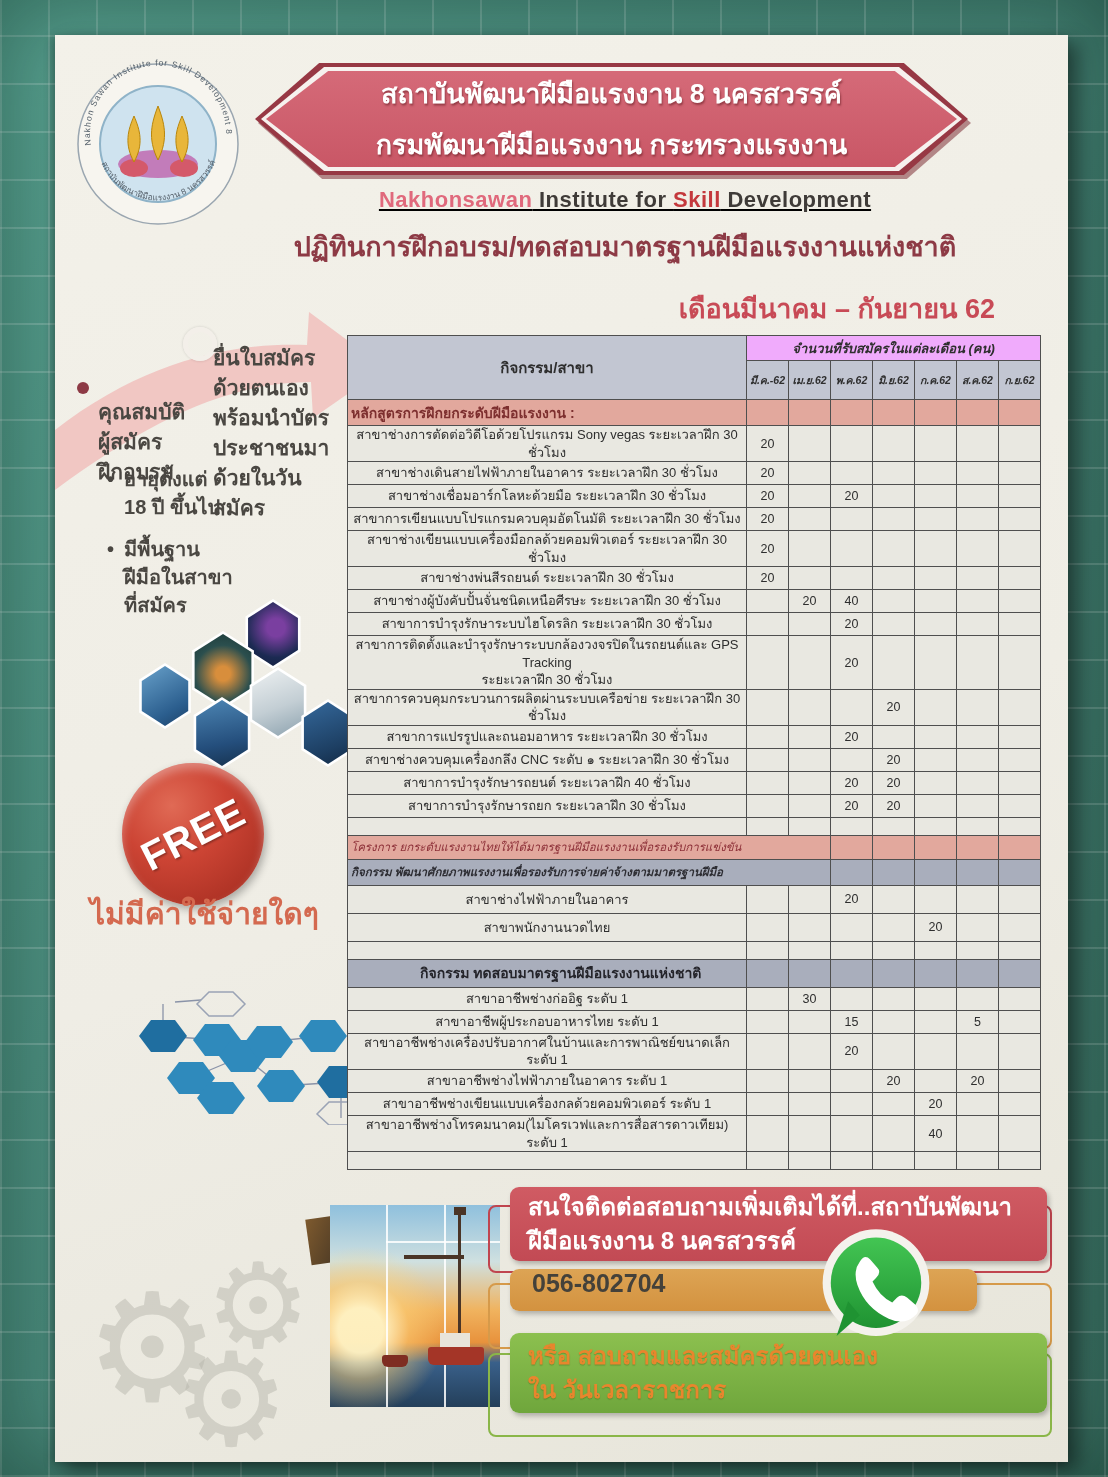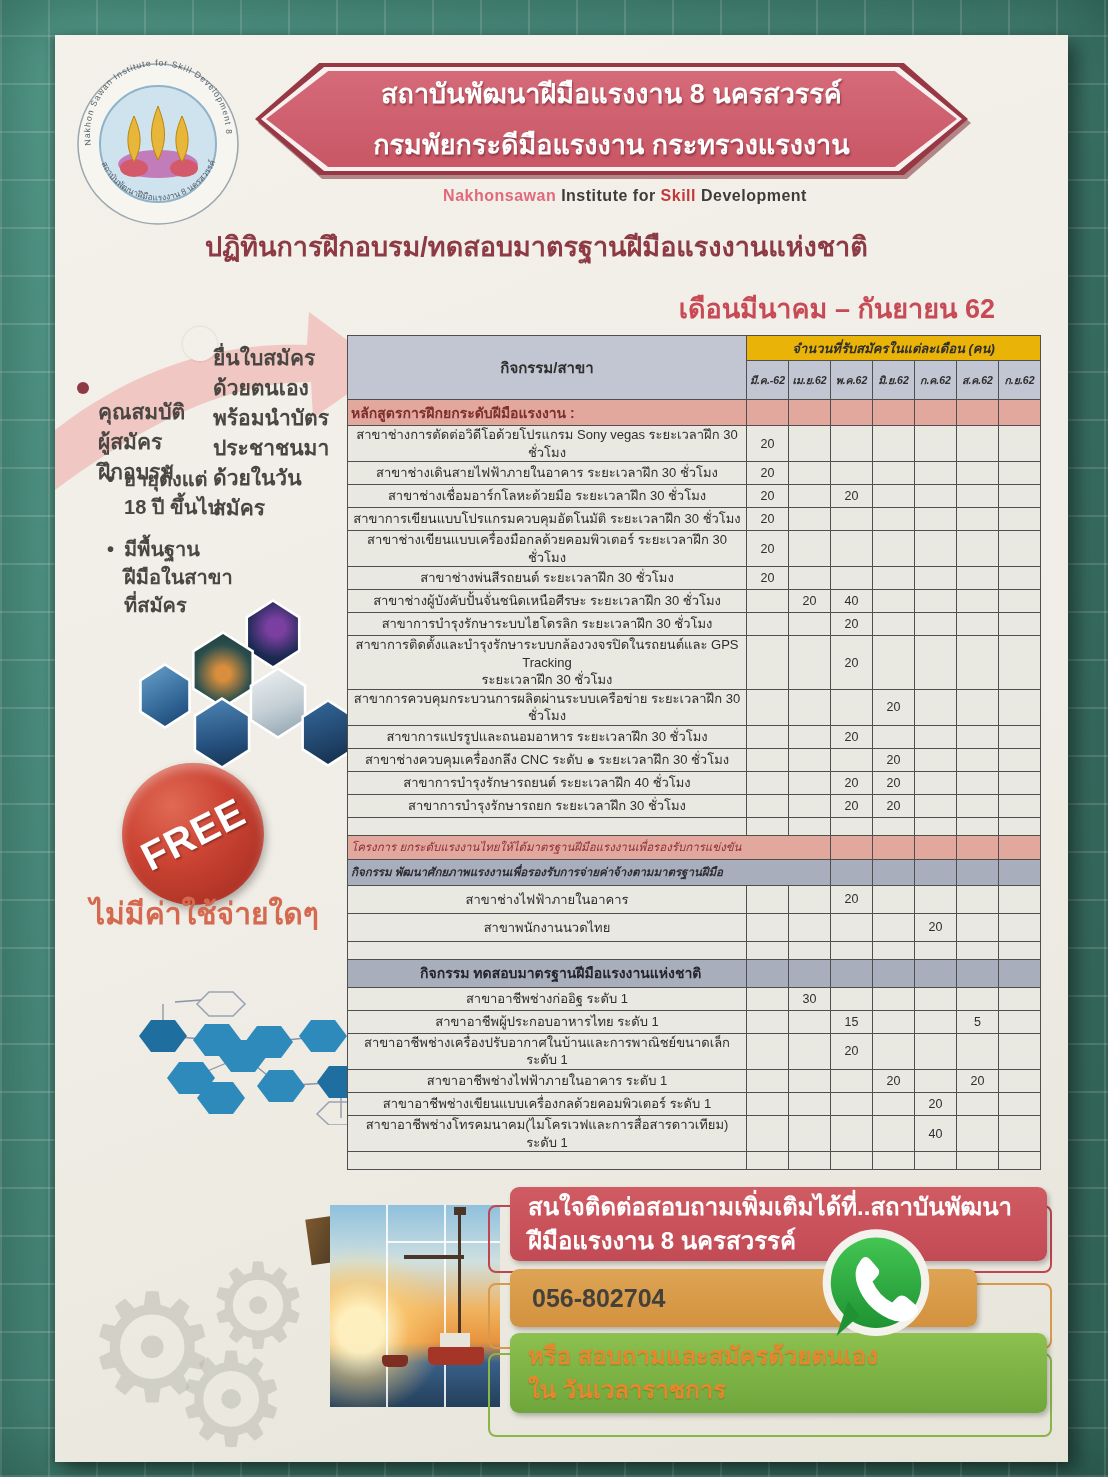--- a/index.html
+++ b/index.html
@@ -26,23 +26,23 @@
   .banner{left:200px;top:28px;width:713px;height:112px;
     filter:drop-shadow(3px 4px 0 rgba(126,47,54,.55));}
   .hexband{position:absolute;inset:0;background:#973844;
     clip-path:polygon(0 50%,9% 0,91% 0,100% 50%,91% 100%,9% 100%);}
   .hexband.b2{inset:4px 6px;background:#f6f1ee;}
   .hexband.b3{inset:8px 11px;background:linear-gradient(#d56a78,#c95766);}
   .banner-text{position:absolute;inset:8px 11px;display:flex;flex-direction:column;
     justify-content:center;align-items:center;gap:8px;color:#fff;font-weight:bold;
     font-size:27px;text-shadow:1px 2px 2px rgba(90,20,25,.5);}
   
-  .engline{left:190px;top:152px;width:760px;text-align:center;font-size:16px;font-weight:bold;letter-spacing:.5px;}
+  .engline{left:190px;top:152px;width:760px;text-align:center;font-size:22px;font-weight:bold;letter-spacing:.5px;text-decoration:underline;}
   .engline .pk{color:#e0697c;} .engline .dk{color:#3f3b38;} .engline .rd{color:#c4383c;}
-  .calendar-title{left:150px;top:190px;width:840px;text-align:left;font-size:27px;
+  .calendar-title{left:150px;top:190px;width:840px;text-align:center;font-size:27px;
     font-weight:bold;color:#8d3a45;}
   .period{left:180px;top:252px;width:760px;text-align:right;font-size:27px;font-weight:bold;color:#c84a56;}
   
   .arrow-svg{left:0;top:255px;width:350px;height:215px;}
   .bullet-dot{left:22px;top:347px;width:12px;height:12px;border-radius:50%;background:#8d3a45;}
   .bullet-ring{left:128px;top:292px;width:24px;height:24px;border-radius:50%;
     border:5px solid #f3efe9;background:transparent;box-shadow:0 0 3px rgba(0,0,0,.15);}
   .apply-note{left:158px;top:308px;width:180px;font-size:21px;line-height:30px;color:#4a4742;
     white-space:pre-line;font-weight:bold;}
   .qual-title{left:43px;top:362px;width:120px;font-size:21px;line-height:30px;color:#4a4742;
@@ -62,21 +62,21 @@
   .free span{color:#fff;font-weight:bold;font-size:40px;transform:rotate(-27deg);
     letter-spacing:1px;text-shadow:1px 2px 2px rgba(0,0,0,.3);}
   .no-fee{left:35px;top:855px;width:280px;font-size:30px;font-weight:bold;color:#d4694f;}
   .molecule{left:50px;top:955px;width:270px;height:135px;}
   
   .tablewrap{left:292px;top:300px;}
   table.sched{border-collapse:collapse;table-layout:fixed;width:693px;background:#e9e8e1;}
   table.sched col.c-act{width:399px;} table.sched col.c-m{width:42px;}
   table.sched th,table.sched td{border:1px solid #4f4f4f;padding:0 3px;color:#2e2e2e;overflow:hidden;}
   th.act{background:#c2c6d2;font-size:15px;font-weight:bold;text-align:center;}
-  th.grp{background:#eab308;font-size:13px;font-style:italic;font-weight:bold;height:24px;}
+  th.grp{background:#f0abfc;font-size:13px;font-style:italic;font-weight:bold;height:24px;}
   th.mon{background:#c2c6d2;font-size:10.5px;font-style:italic;font-weight:bold;height:38px;text-align:center;padding:0 1px;}
   td.lab{font-size:13px;text-align:center;padding-left:6px;white-space:pre-line;line-height:1.35;margin-left:13px;}
   td.num{font-size:12.5px;text-align:center;}
   tr.r td{height:22px;} tr.r2 td{height:46px;}
   tr.spacer td{height:17px;}
   td.sec-salmon{background:#e2a89d;}
   td.sec-salmon.t{color:#7d2f2f;font-weight:bold;font-size:14px;height:25px;}
   td.sec-salmon.ti{color:#8d3038;font-weight:normal;font-style:italic;font-size:11.5px;height:23px;}
   td.sec-gray{background:#a9aebc;}
   td.sec-gray.ti{color:#2d2d33;font-weight:bold;font-style:italic;font-size:11.5px;height:25px;}
@@ -95,22 +95,22 @@
   .boat-top{position:absolute;background:#e8e4da;}
   .photo-chip{left:253px;top:1178px;width:92px;height:46px;background:linear-gradient(120deg,#7e5a2e,#3b2f22 60%,#27405c);transform:rotate(-8deg);}
   
   .frame{border-radius:8px;background:transparent;}
   .f-red{left:433px;top:1170px;width:560px;height:64px;border:2px solid #c0454f;}
   .f-orange{left:433px;top:1248px;width:560px;height:62px;border:2px solid #d69a4a;}
   .f-green{left:433px;top:1318px;width:560px;height:80px;border:2px solid #8ab648;}
   .cbox{border-radius:9px;box-shadow:2px 3px 5px rgba(0,0,0,.25);}
   .c-red{left:455px;top:1152px;width:537px;height:74px;background:linear-gradient(#d05b63,#c24a54);
     color:#fff;font-weight:bold;font-size:24px;line-height:34px;padding:3px 0 0 18px;white-space:pre-line;box-sizing:border-box;}
-  .c-orange{left:455px;top:1234px;width:467px;height:58px;background:linear-gradient(#dda454,#d3923f);
-    color:#44413a;font-weight:bold;font-size:25px;display:flex;align-items:center;padding-left:22px;box-sizing:border-box;}
+  .c-orange{left:455px;top:1234px;width:467px;height:42px;background:linear-gradient(#dda454,#d3923f);
+    color:#44413a;font-weight:bold;font-size:25px;display:flex;align-items:flex-start;padding-left:22px;box-sizing:border-box;}
   .c-green{left:455px;top:1298px;width:537px;height:80px;background:linear-gradient(#8cc04f,#6fa63c);
     color:#e8862d;font-weight:bold;font-size:24px;line-height:34px;padding:6px 0 0 18px;white-space:pre-line;box-sizing:border-box;
     text-shadow:0 1px 1px rgba(0,60,0,.25);}
   .wa{left:763px;top:1192px;width:116px;height:116px;}
 </style>
 </head>
 <body>
 
 <div class="mat"></div>
 
@@ -140,21 +140,21 @@
       </text>
     </svg>
   </div>
 
   <div class="abs banner">
     <div class="hexband"></div>
     <div class="hexband b2"></div>
     <div class="hexband b3"></div>
     <div class="banner-text">
       <div>สถาบันพัฒนาฝีมือแรงงาน 8 นครสวรรค์</div>
-      <div>กรมพัยกระดีมือแรงงาน กระทรวงแรงงาน</div>
+      <div>กรมพัฒนาฝีมือแรงงาน กระทรวงแรงงาน</div>
     </div>
   </div>
 
   <div class="abs engline">
     <span class="pk">Nakhonsawan</span><span class="dk"> Institute for </span><span class="rd">Skill</span><span class="dk"> Development</span>
   </div>
 
   <div class="abs calendar-title">ปฏิทินการฝึกอบรม/ทดสอบมาตรฐานฝีมือแรงงานแห่งชาติ</div>
   <div class="abs period">เดือนมีนาคม – กันยายน 62</div>
 

